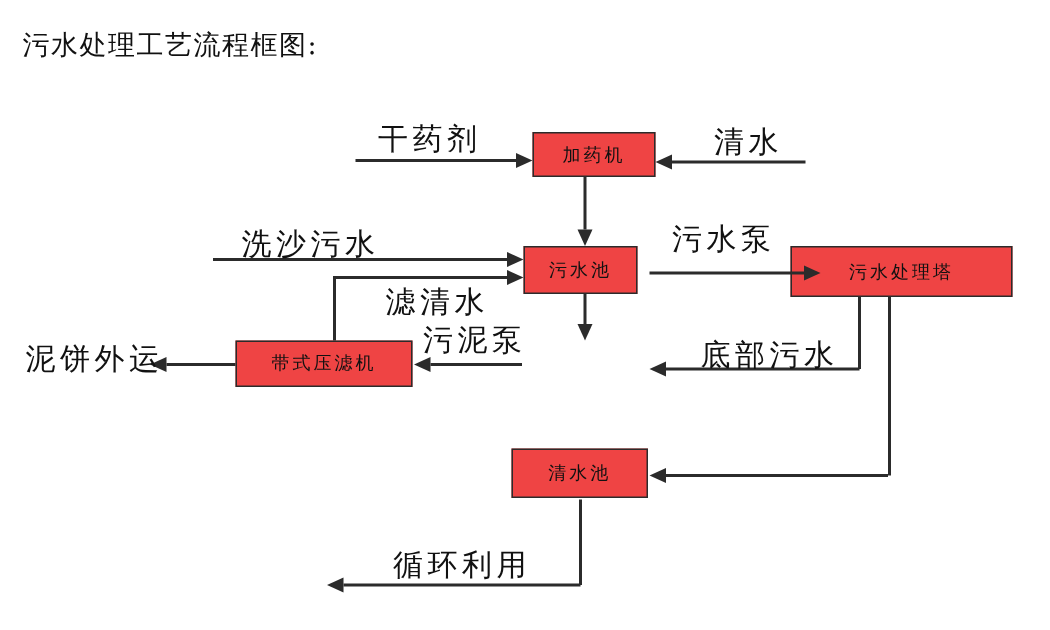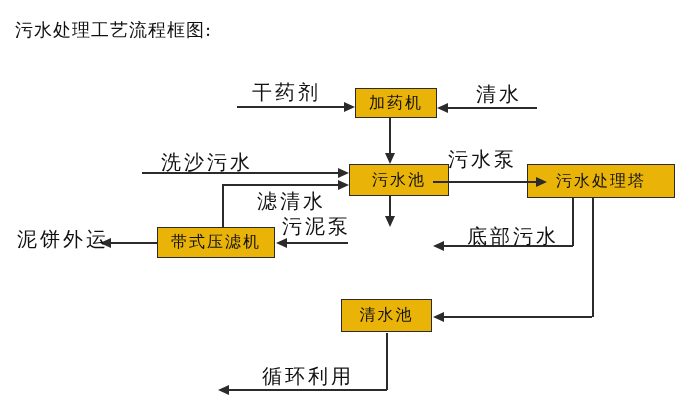--- a/index.html
+++ b/index.html
@@ -8,41 +8,41 @@
     position:relative; width:700px; height:420px;
     background:var(--bg,#ffffff); color:var(--text,#111111);
     font-family:"DejaVu Serif","Liberation Serif",serif;
     overflow:hidden;
   }
   .title {
     position:absolute; left:15px; top:18px;
     font-size:18px; font-weight:normal; letter-spacing:1px; white-space:nowrap;
   }
   .node {
-    position:absolute; border:1.5px solid var(--line,#2b2b2b); background:#eab308;
+    position:absolute; border:1.5px solid var(--line,#2b2b2b); background:#ef4444;
     display:flex; align-items:center; justify-content:center;
-    font-size:16px; letter-spacing:2px; white-space:nowrap;
+    font-size:12px; letter-spacing:2px; white-space:nowrap;
   }
   .lbl { position:absolute; font-size:20px; letter-spacing:3px; white-space:nowrap; }
   .hl { position:absolute; height:1.5px; background:var(--line,#2b2b2b); }
   .vl { position:absolute; width:1.5px; background:var(--line,#2b2b2b); }
   .ah { position:absolute; width:0; height:0; }
   .ah.r { border-top:5px solid transparent; border-bottom:5px solid transparent; border-left:11px solid var(--line,#2b2b2b); }
   .ah.l { border-top:5px solid transparent; border-bottom:5px solid transparent; border-right:11px solid var(--line,#2b2b2b); }
   .ah.d { border-left:5px solid transparent; border-right:5px solid transparent; border-top:11px solid var(--line,#2b2b2b); }
 </style>
 </head>
 <body>
 
 <div class="canvas">
 
   <div class="title">污水处理工艺流程框图:</div>
 
   <div class="node" style="left:355px;top:88px;width:82px;height:30px">加药机</div>
-  <div class="node" style="left:349px;top:164px;width:100px;height:32px">污水池</div>
+  <div class="node" style="left:349px;top:164px;width:76px;height:32px">污水池</div>
   <div class="node" style="left:527px;top:164px;width:148px;height:34px">污水处理塔</div>
   <div class="node" style="left:157px;top:227px;width:118px;height:31px">带式压滤机</div>
   <div class="node" style="left:341px;top:299px;width:91px;height:33px">清水池</div>
 
   <div class="hl" style="left:237px;top:106px;width:108px"></div>
   <div class="ah r" style="left:344px;top:102px"></div>
   <div class="lbl" style="left:252px;top:79px">干药剂</div>
 
   <div class="hl" style="left:448px;top:107px;width:89px"></div>
   <div class="ah l" style="left:437px;top:103px"></div>

